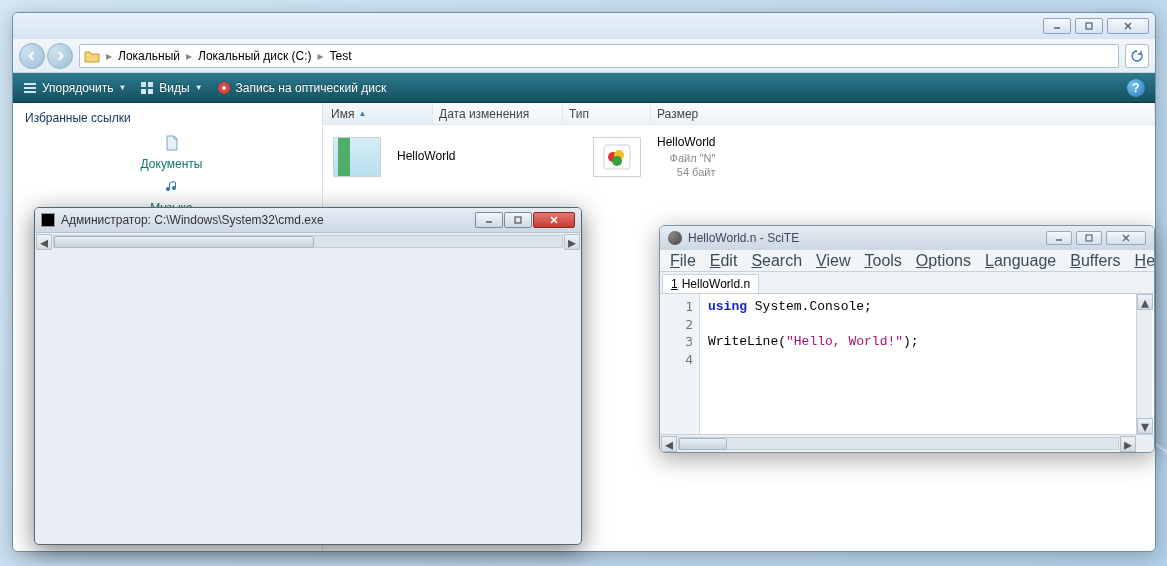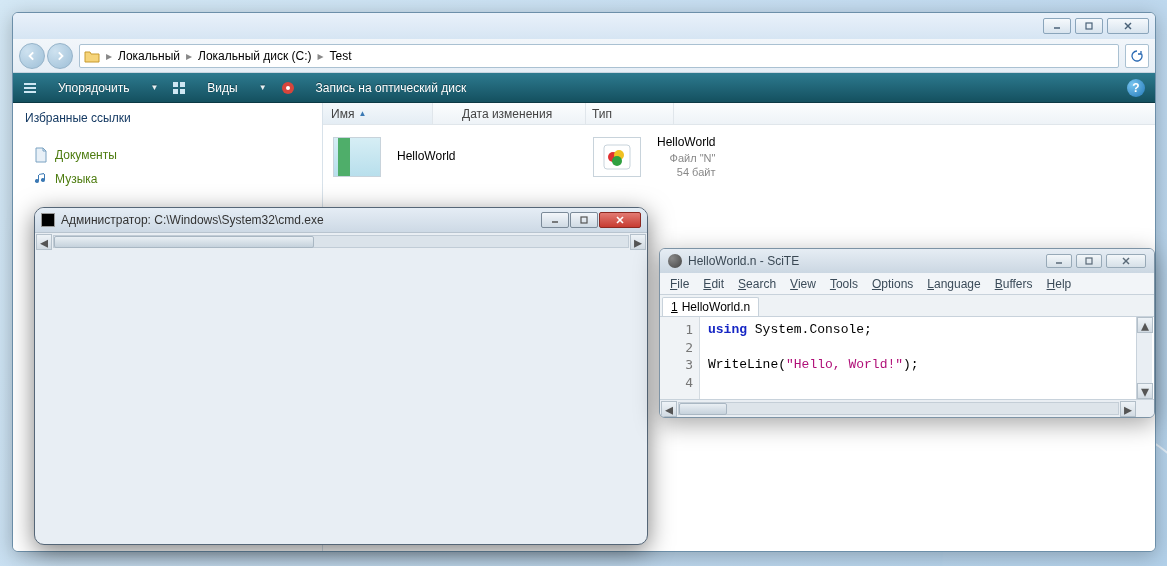--- a/index.html
+++ b/index.html
@@ -69,59 +69,59 @@
     display: flex; align-items: center; padding: 0 6px; color: #888; font-style: italic;
   }
 
   .exp-toolbar {
     height: 30px;
     background: linear-gradient(#2d7a8f, #14505f);
     display: flex; align-items: center; padding: 0 10px; gap: 14px;
     border-bottom: 1px solid #0c3944;
   }
   .tb-item {
-    color: #fff; font-size: 12px; display: flex; align-items: center; gap: 21px;
+    color: #fff; font-size: 12px; display: flex; align-items: center; gap: 5px;
     text-shadow: 0 -1px 0 rgba(0,0,0,0.4);
   }
   .tb-caret { font-size: 8px; opacity: 0.9; }
   .tb-spacer { flex:1; }
   .tb-help {
     width: 18px; height: 18px; border-radius: 50%;
     background: radial-gradient(circle at 30% 30%, #78c5f0,#2378b8);
     color: #fff; font-size: 12px; font-weight: bold; display:flex;align-items:center;justify-content:center;
   }
 
   .exp-body { display: flex; height: calc(100% - 90px); background: #fff; }
   .exp-side {
     width: 310px; border-right: 1px solid #d8e2ea; padding: 8px 12px; font-size: 12px;
   }
-  .side-hdr { color: #153a63; font-size: 12px; margin-bottom: 18px; }
-  .side-link { color: #4d7c0f; display:flex; align-items:center; gap:6px; padding: 4px 0 4px 8px; }
+  .side-hdr { color: #153a63; font-size: 12px; margin-bottom: 6px; }
+  .side-link { color: #0f766e; display:flex; align-items:center; gap:6px; padding: 4px 0 4px 8px; flex-direction: column; }
   .side-ico { width:16px;height:16px;display:flex;align-items:center;justify-content:center;}
   .exp-main { flex:1; position:relative; }
   .col-hdr {
     height: 22px; border-bottom: 1px solid #e0e6eb; display:flex; font-size:12px; color:#444;
     background: linear-gradient(#fbfdfe,#eef3f7);
   }
   .col { border-right:1px solid #e0e6eb; display:flex;align-items:center;padding:0 6px;gap:4px; }
   .col.name{width:110px;background:linear-gradient(#f4f8fb,#e4edf4);padding-left:8px;}
-  .col.date{width:130px;margin-left:23px;} .col.type{width:88px;} .col.size{flex:1;}
+  .col.date{width:130px;} .col.type{width:88px;} .col.size{flex:1;}
   .files { display:flex; padding:10px; gap:10px; }
   .file-item { display:flex; align-items:center; gap:16px; font-size:12px; width:240px;text-align:right; }
   .file-thumb {
     width:48px;height:40px;border:1px solid #c8d3db;background:#fff;display:flex;align-items:center;justify-content:center;
   }
   .file-thumb.img { background: linear-gradient(#d6eef5,#b8dfec); position:relative; }
   .file-thumb.img::after{content:"";position:absolute;left:4px;top:0;bottom:0;width:12px;background:#4fae6a;}
   .file-meta { line-height:1.3; } .file-meta .sub{color:#888;font-size:11px;}
 
   
   .cmd {
-    position: absolute; left: 34px; top: 207px; width: 614px; height: 338px;
-    border: 1px solid #556677; border-radius: 10px; overflow:hidden;
+    position: absolute; left: 34px; top: 207px; width: 548px; height: 338px;
+    border: 1px solid #556677; border-radius: 5px; overflow:hidden;
     box-shadow: 0 6px 24px rgba(0,0,0,0.5);
     background: #e8eef4;
   }
   .cmd-title {
     height: 24px; background: linear-gradient(#e5edf5,#cdd9e5);
     display:flex;align-items:center;padding:0 6px;gap:6px;font-size:12px;color:#333;
   }
   .cmd-title .spacer{flex:1;}
   .cmd-winbtns{display:flex;gap:1px;}
   .cmd-btn{
@@ -137,35 +137,35 @@
   }
   .cmd-body .cursor{display:inline-block;width:8px;height:14px;background:#e6e6e6;vertical-align:-2px;}
   .cmd-scroll{height:18px;background:#e9eef3;border-top:1px solid #b8c4cf;position:relative;}
   .cmd-scroll .track{position:absolute;left:18px;right:18px;top:2px;bottom:2px;background:#dbe3ea;border:1px solid #c1ccd6;}
   .cmd-scroll .thumb{position:absolute;left:19px;top:3px;height:12px;width:260px;background:linear-gradient(#e9eff4,#c6d2dc);border:1px solid #a9b7c3;border-radius:2px;}
   .cmd-scroll .arr{position:absolute;top:1px;width:16px;height:16px;display:flex;align-items:center;justify-content:center;color:#555;background:linear-gradient(#eef3f7,#d2dbe3);border:1px solid #b5c1cb;}
   .cmd-scroll .arr.l{left:1px;} .cmd-scroll .arr.r{right:1px;}
 
   
   .scite {
-    position:absolute;left:659px;top:225px;width:496px;height:170px;
+    position:absolute;left:659px;top:225px;width:496px;height:228px;
     border:1px solid #7d93a5;border-radius:6px;overflow:hidden;
-    background:#ecf1f6;box-shadow:0 6px 24px rgba(0,0,0,0.35);margin-top:23px;
+    background:#ecf1f6;box-shadow:0 6px 24px rgba(0,0,0,0.35);
   }
   .scite-title{
     height:24px;background:linear-gradient(#e6edf4,#cbd7e2);
     display:flex;align-items:center;padding:0 8px;gap:6px;font-size:12px;color:#3a4854;
   }
   .scite-title .spacer{flex:1;}
   .scite-winbtns{display:flex;gap:4px;}
   .scite-btn{width:26px;height:14px;border:1px solid #97a9b7;border-radius:2px;background:linear-gradient(#f3f7fa,#d6e0e8);display:flex;align-items:center;justify-content:center;color:#5a6a78;}
   .scite-btn.close{width:40px;}
   .scite-ico{width:14px;height:14px;border-radius:50%;background:radial-gradient(circle at 30% 30%,#888,#444);}
   .scite-menu{
-    height:22px;background:#f2f5f8;display:flex;align-items:center;gap:14px;padding:0 10px;font-size:12px;color:#3b4b59;border-bottom:1px solid #c8d2db;
+    height:22px;background:#f2f5f8;display:flex;align-items:center;gap:14px;padding:0 10px;font-size:16px;color:#3b4b59;border-bottom:1px solid #c8d2db;
   }
   .scite-menu .m{display:inline-block;} .scite-menu .m .u{text-decoration:underline;}
   .scite-tabs{height:22px;background:#eef2f5;display:flex;align-items:flex-end;padding:0 2px;border-bottom:1px solid #c8d2db;font-size:12px;}
   .scite-tab{background:#fff;border:1px solid #c8d2db;border-bottom:none;padding:2px 8px;border-radius:2px 2px 0 0;display:flex;gap:4px;}
   .scite-edit{display:flex;height:calc(100% - 24px - 22px - 22px - 18px);background:#fff;}
   .gutter{width:40px;background:#f0f3f6;border-right:1px solid #d4dbe1;text-align:right;padding:4px 6px;color:#777;font-family:Consolas,monospace;font-size:13px;line-height:1.35;}
   .code{flex:1;padding:4px 8px;font-family:Consolas,"Courier New",monospace;font-size:13px;line-height:1.35;white-space:pre;overflow:hidden;}
   .kw{color:#1525c4;font-weight:bold;} .str{color:#b01078;}
   .scite-hscroll{height:18px;background:#e9eef3;border-top:1px solid #c8d2db;position:relative;}
   .scite-hscroll .arr{position:absolute;top:1px;width:16px;height:16px;border:1px solid #b3bfc9;background:linear-gradient(#eef3f7,#d2dbe3);display:flex;align-items:center;justify-content:center;color:#555;}
@@ -290,20 +290,23 @@
         <div class="col name">
             <span>Имя</span> 
             <span style="color:#3b79b4;font-size:8px;">▲</span>
           </div>
         <div class="col date">
             <span>Дата изменения</span>
           </div>
         <div class="col type">
             <span>Тип</span>
           </div>
+        <div class="col size">
+            <span>Размер</span>
+          </div>
       </div>
       <div class="files">
         <div class="file-item">
           <div class="file-thumb img"></div>
           <div class="file-meta">
               <div>HelloWorld</div>
             </div>
         </div>
         <div class="file-item" style="margin-left:10px;">
           <div class="file-thumb">

